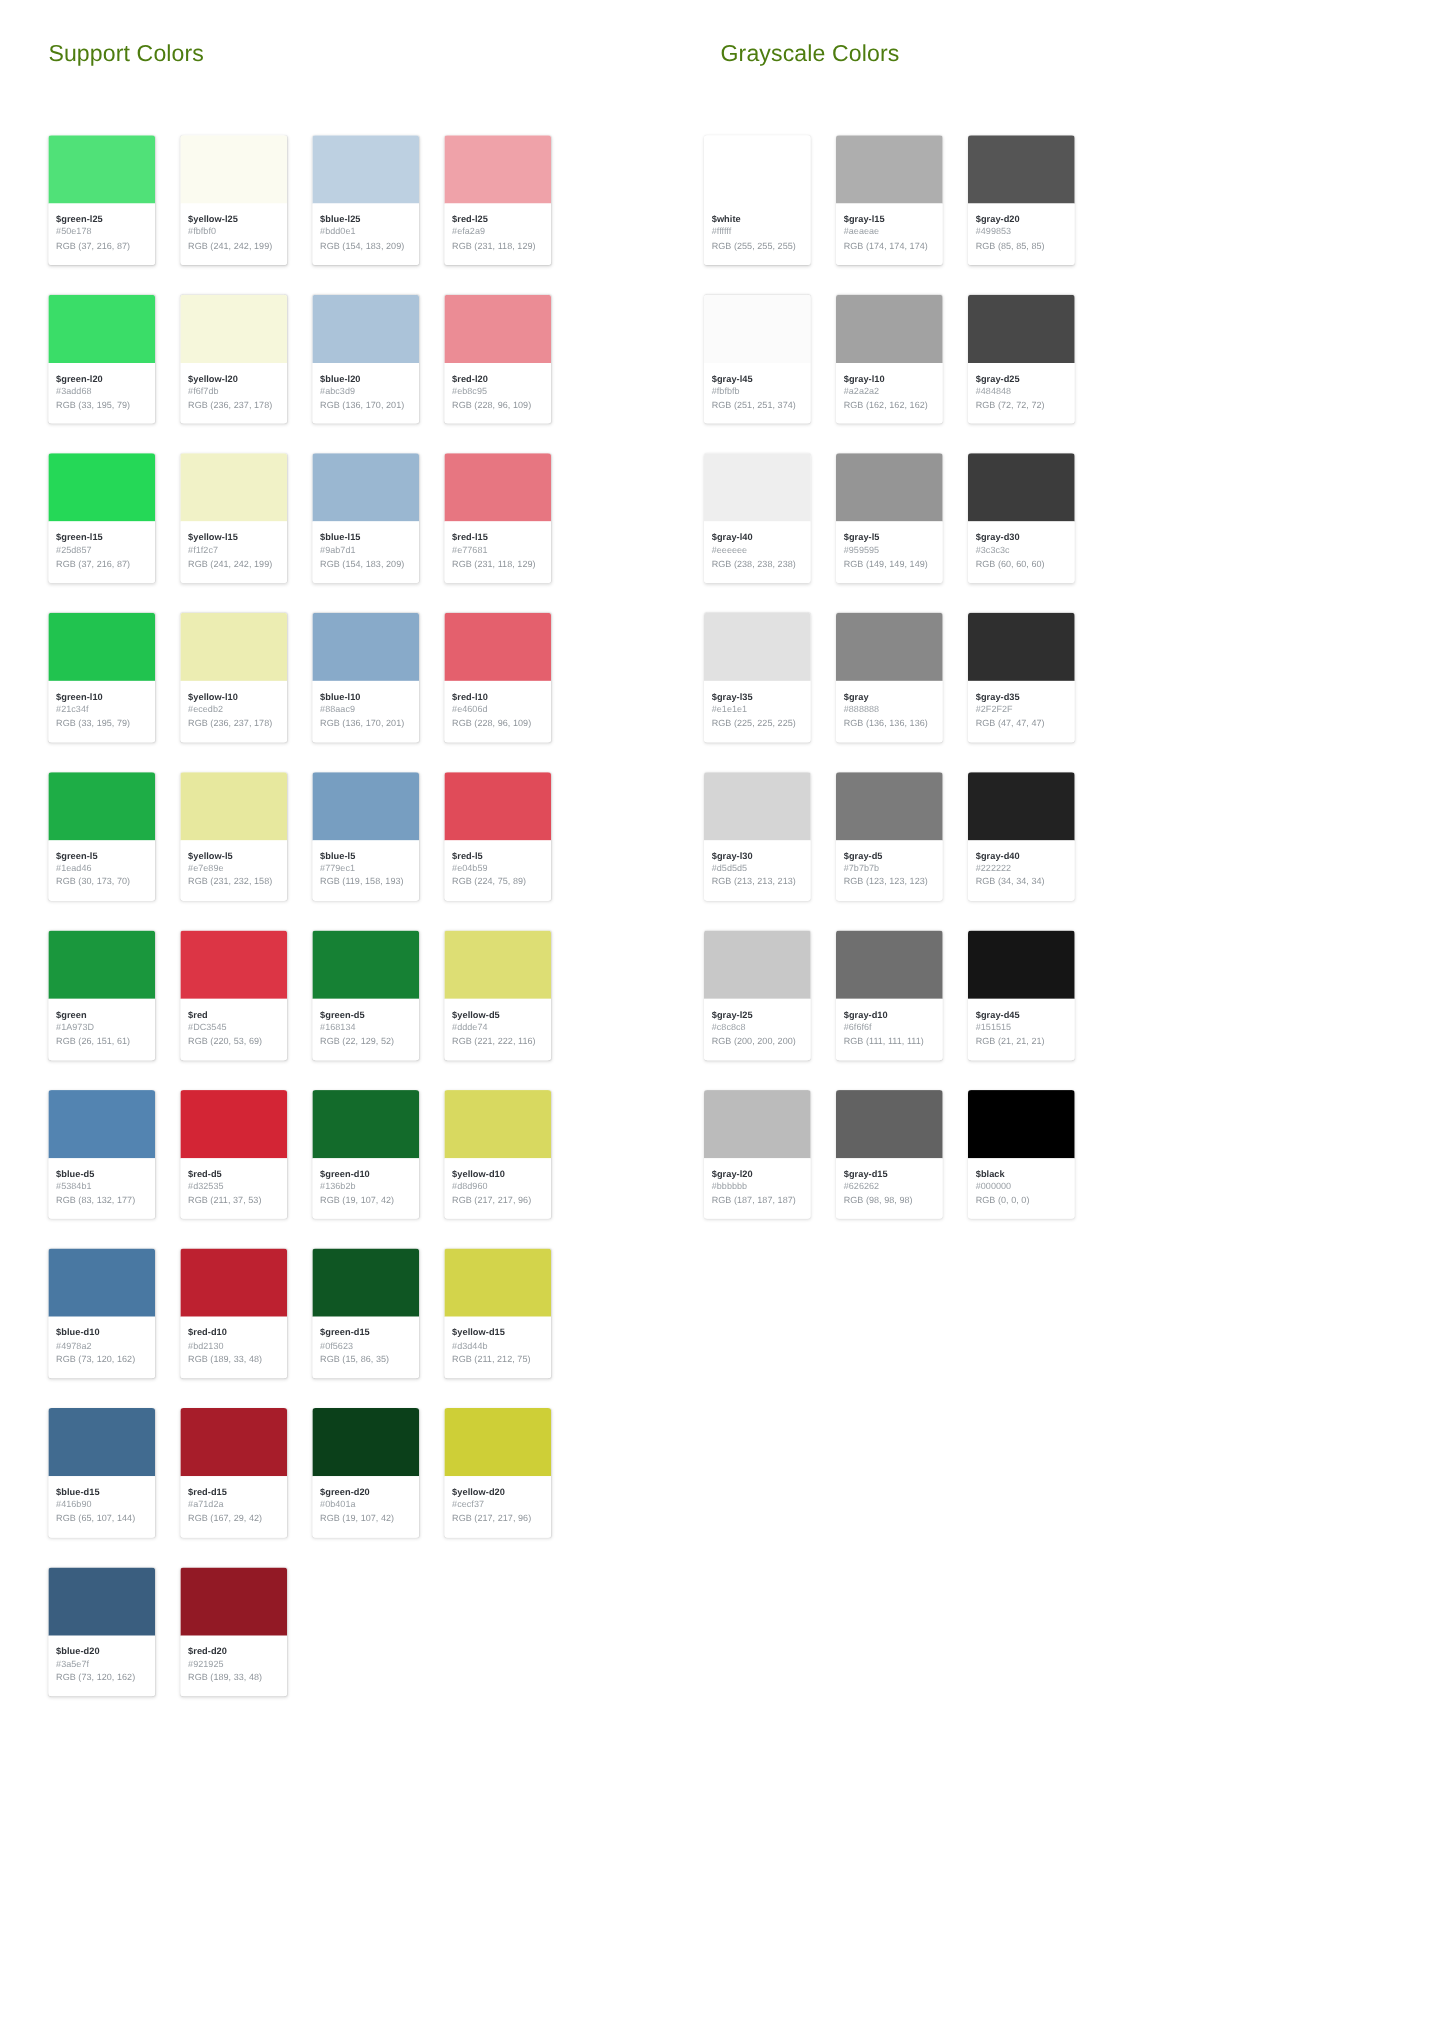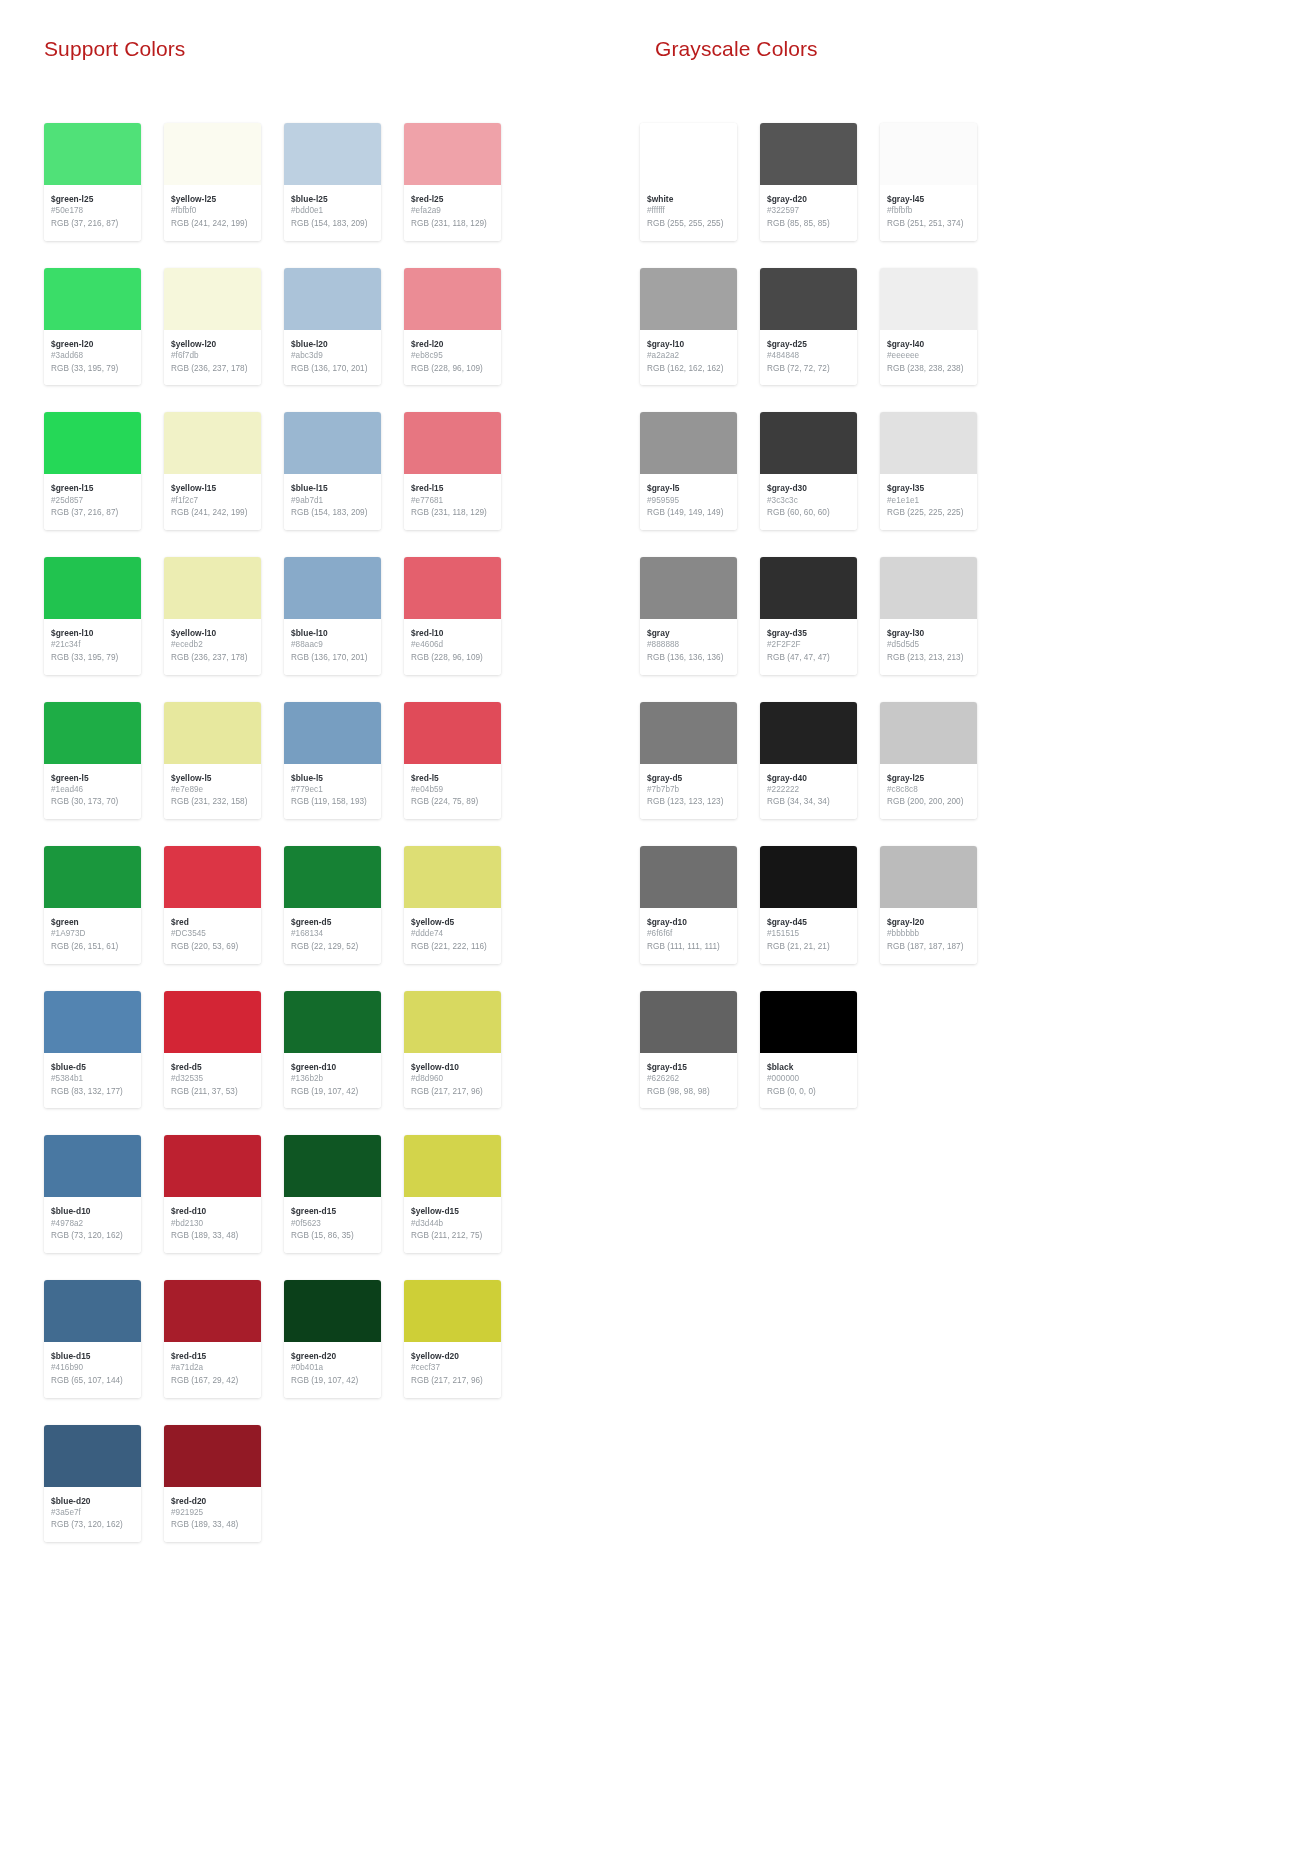--- a/index.html
+++ b/index.html
@@ -22,21 +22,21 @@
     gap: 0;
   }
 
   .section { position: relative; }
   .section-support   { width: 596px; }
   .section-grayscale { width: 600px; padding-left: 0; }
 
   .section-title {
     font-size: 21px;
     font-weight: 400;
-    color: #b91c1c;
+    color: #4d7c0f;
     letter-spacing: 0.1px;
     margin: 0 0 62px 0;
     line-height: 1.2;
   }
   .section-grayscale .section-title { margin-left: 15px; }
 
   .swatch-grid {
     display: grid;
     gap: 27px 23px;
   }
@@ -411,24 +411,32 @@
     <div class="swatch-grid grid-3">
         <div class="swatch-card">
           <div class="swatch-chip white-chip" style="background: rgb(255, 255, 255);"></div>
           <div class="swatch-meta">
             <div class="swatch-name">$white</div>
             <div class="swatch-hex">#ffffff</div>
             <div class="swatch-rgb">RGB (255, 255, 255)</div>
           </div>
         </div>
         <div class="swatch-card">
+          <div class="swatch-chip" style="background: rgb(174, 174, 174);"></div>
+          <div class="swatch-meta">
+            <div class="swatch-name">$gray-l15</div>
+            <div class="swatch-hex">#aeaeae</div>
+            <div class="swatch-rgb">RGB (174, 174, 174)</div>
+          </div>
+        </div>
+        <div class="swatch-card">
           <div class="swatch-chip" style="background: rgb(85, 85, 85);"></div>
           <div class="swatch-meta">
             <div class="swatch-name">$gray-d20</div>
-            <div class="swatch-hex">#322597</div>
+            <div class="swatch-hex">#499853</div>
             <div class="swatch-rgb">RGB (85, 85, 85)</div>
           </div>
         </div>
         <div class="swatch-card">
           <div class="swatch-chip" style="background: rgb(251, 251, 251);"></div>
           <div class="swatch-meta">
             <div class="swatch-name">$gray-l45</div>
             <div class="swatch-hex">#fbfbfb</div>
             <div class="swatch-rgb">RGB (251, 251, 374)</div>
           </div>

